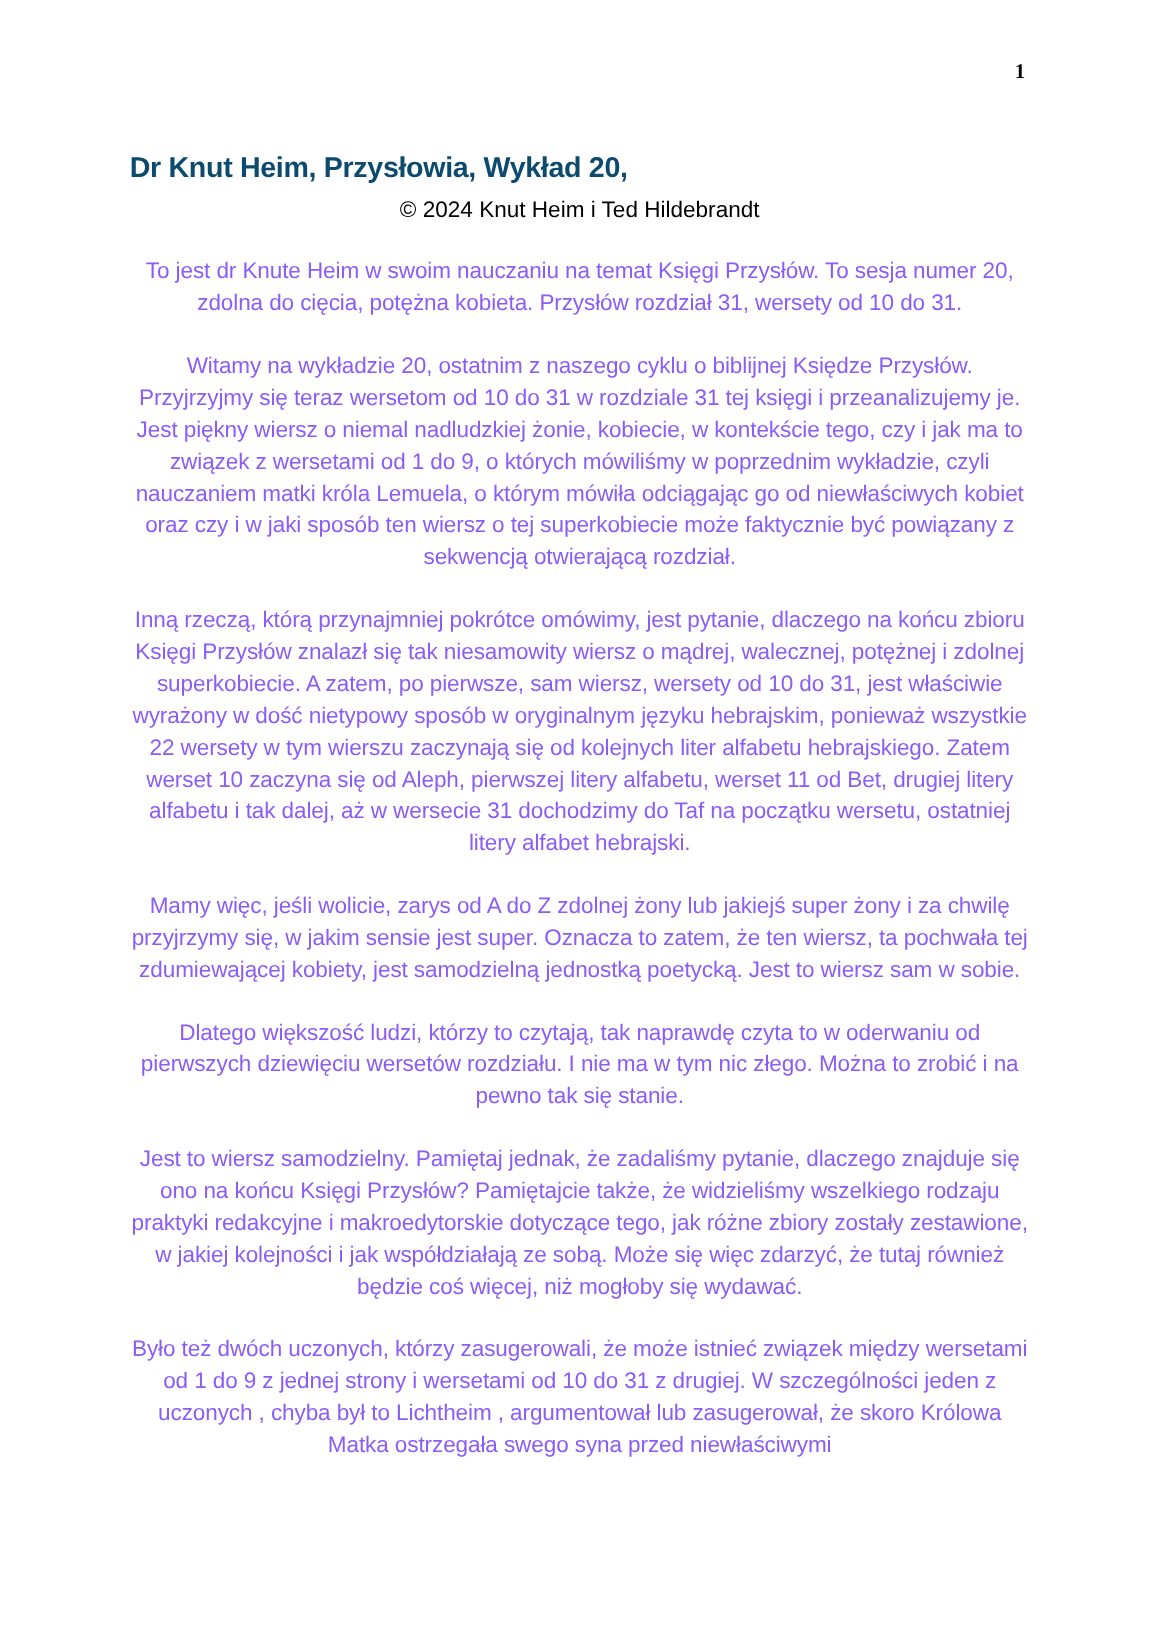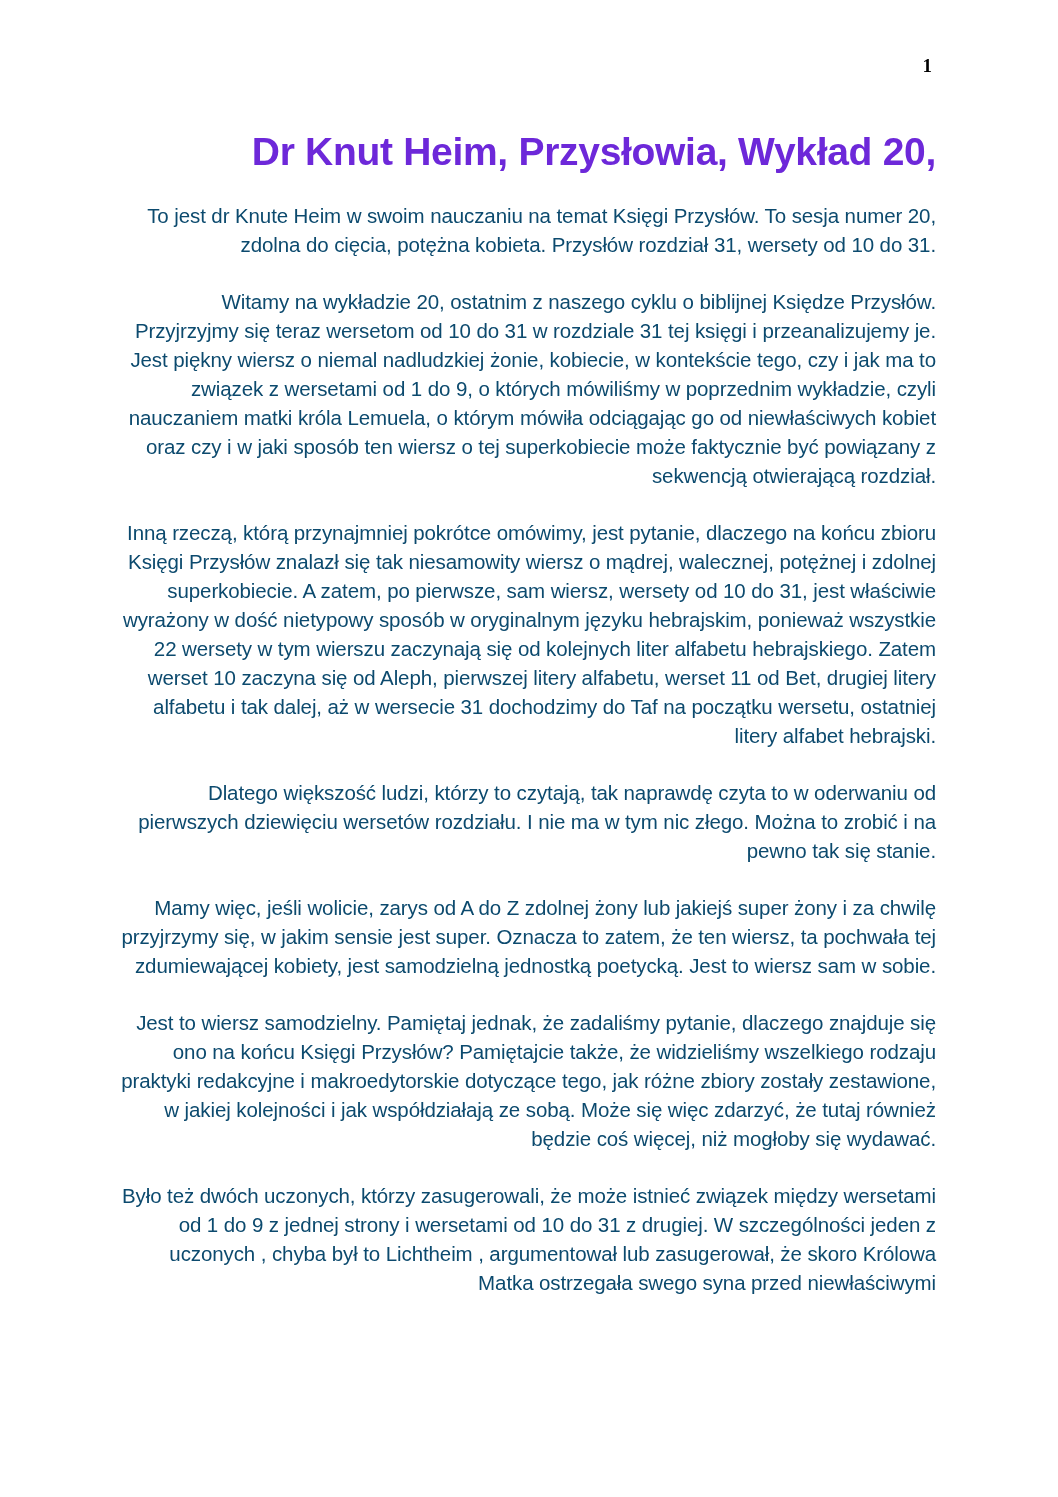--- a/index.html
+++ b/index.html
@@ -25,65 +25,66 @@
     font-weight: 700;
     color: #000000;
   }
   .content {
     position: absolute;
     left: 118px;
     top: 130px;
     width: 818px;
   }
   .doc-title {
-    text-align: right;
-    font-size: 39px;
+    text-align: left;
+    font-size: 26px;
     font-weight: 700;
     line-height: 44px;
-    color: #6d28d9;
+    color: #0c4a6e;
     letter-spacing: -0.3px;
   }
   .copyright {
     text-align: center;
     font-size: 20.5px;
     font-weight: 400;
     line-height: 28px;
     margin-top: 3px;
     color: #000000;
   }
   .body-text .para {
     font-size: 20.5px;
     line-height: 29px;
     margin: 28px 0 0 0;
-    text-align: right;
-    color: #0c4a6e;
+    text-align: center;
+    color: #8b5cf6;
     letter-spacing: -0.1px;
   }
   .body-text .para:first-child {
     margin-top: 27px;
   }
 </style>
 </head>
 <body>
 
 <div class="page">
 
   <div class="page-number">1</div>
 
   <div class="content">
 
     <div class="doc-title">
       <div>Dr Knut Heim, Przysłowia, Wykład 20,</div>
     </div>
 
+    <div class="copyright">© 2024 Knut Heim i Ted Hildebrandt</div>
 
     <div class="body-text">
       <p class="para">To jest dr Knute Heim w swoim nauczaniu na temat Księgi Przysłów. To sesja numer 20, zdolna do cięcia, potężna kobieta. Przysłów rozdział 31, wersety od 10 do 31.</p>
       <p class="para">Witamy na wykładzie 20, ostatnim z naszego cyklu o biblijnej Księdze Przysłów. Przyjrzyjmy się teraz wersetom od 10 do 31 w rozdziale 31 tej księgi i przeanalizujemy je. Jest piękny wiersz o niemal nadludzkiej żonie, kobiecie, w kontekście tego, czy i jak ma to związek z wersetami od 1 do 9, o których mówiliśmy w poprzednim wykładzie, czyli nauczaniem matki króla Lemuela, o którym mówiła odciągając go od niewłaściwych kobiet oraz czy i w jaki sposób ten wiersz o tej superkobiecie może faktycznie być powiązany z sekwencją otwierającą rozdział.</p>
       <p class="para">Inną rzeczą, którą przynajmniej pokrótce omówimy, jest pytanie, dlaczego na końcu zbioru Księgi Przysłów znalazł się tak niesamowity wiersz o mądrej, walecznej, potężnej i zdolnej superkobiecie. A zatem, po pierwsze, sam wiersz, wersety od 10 do 31, jest właściwie wyrażony w dość nietypowy sposób w oryginalnym języku hebrajskim, ponieważ wszystkie 22 wersety w tym wierszu zaczynają się od kolejnych liter alfabetu hebrajskiego. Zatem werset 10 zaczyna się od Aleph, pierwszej litery alfabetu, werset 11 od Bet, drugiej litery alfabetu i tak dalej, aż w wersecie 31 dochodzimy do Taf na początku wersetu, ostatniej litery alfabet hebrajski.</p>
+      <p class="para">Mamy więc, jeśli wolicie, zarys od A do Z zdolnej żony lub jakiejś super żony i za chwilę przyjrzymy się, w jakim sensie jest super. Oznacza to zatem, że ten wiersz, ta pochwała tej zdumiewającej kobiety, jest samodzielną jednostką poetycką. Jest to wiersz sam w sobie.</p>
       <p class="para">Dlatego większość ludzi, którzy to czytają, tak naprawdę czyta to w oderwaniu od pierwszych dziewięciu wersetów rozdziału. I nie ma w tym nic złego. Można to zrobić i na pewno tak się stanie.</p>
-      <p class="para">Mamy więc, jeśli wolicie, zarys od A do Z zdolnej żony lub jakiejś super żony i za chwilę przyjrzymy się, w jakim sensie jest super. Oznacza to zatem, że ten wiersz, ta pochwała tej zdumiewającej kobiety, jest samodzielną jednostką poetycką. Jest to wiersz sam w sobie.</p>
       <p class="para">Jest to wiersz samodzielny. Pamiętaj jednak, że zadaliśmy pytanie, dlaczego znajduje się ono na końcu Księgi Przysłów? Pamiętajcie także, że widzieliśmy wszelkiego rodzaju praktyki redakcyjne i makroedytorskie dotyczące tego, jak różne zbiory zostały zestawione, w jakiej kolejności i jak współdziałają ze sobą. Może się więc zdarzyć, że tutaj również będzie coś więcej, niż mogłoby się wydawać.</p>
       <p class="para">Było też dwóch uczonych, którzy zasugerowali, że może istnieć związek między wersetami od 1 do 9 z jednej strony i wersetami od 10 do 31 z drugiej. W szczególności jeden z uczonych , chyba był to Lichtheim , argumentował lub zasugerował, że skoro Królowa Matka ostrzegała swego syna przed niewłaściwymi</p>
     </div>
 
   </div>
 </div>
 
 </body></html>

